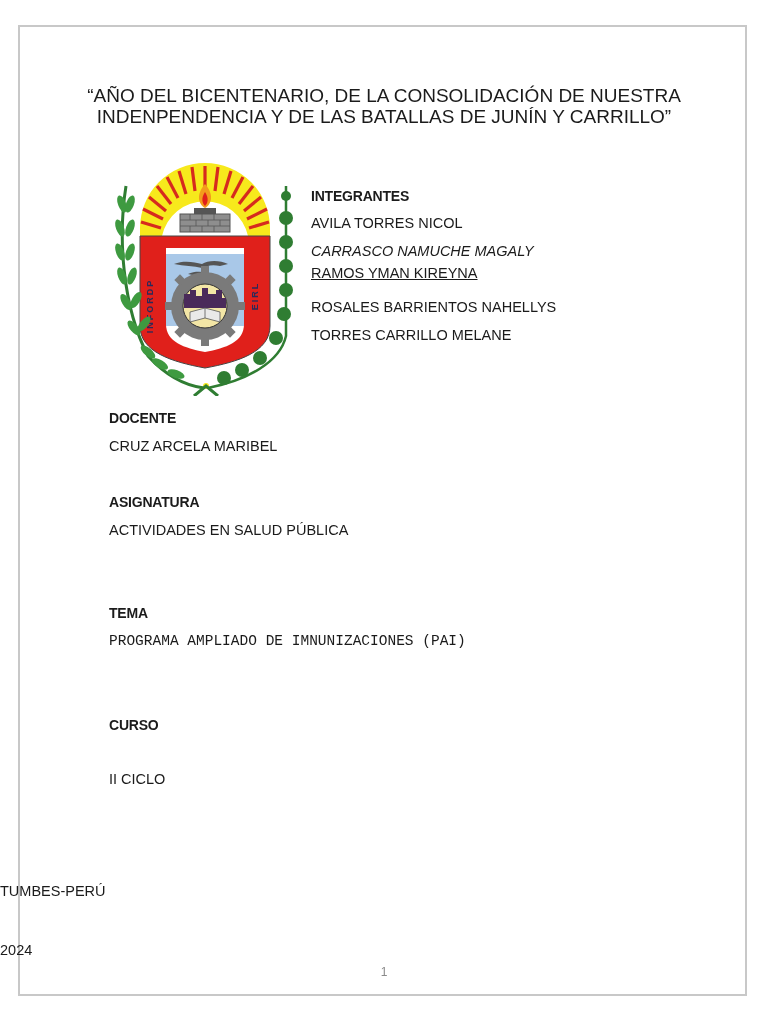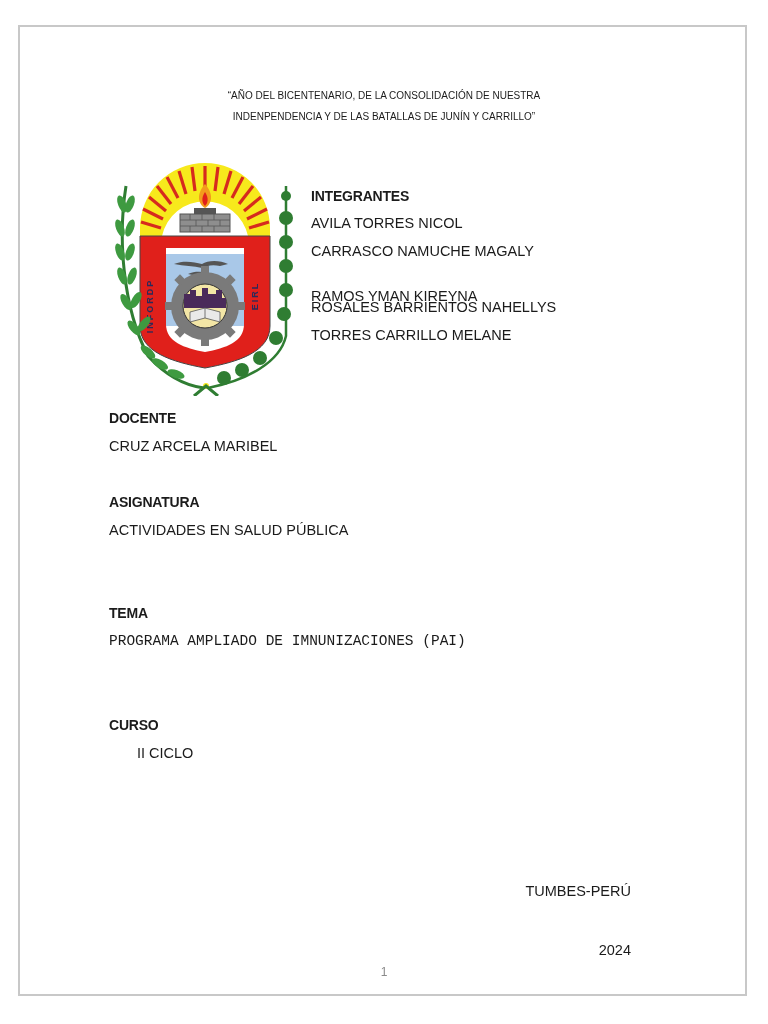--- a/index.html
+++ b/index.html
@@ -24,21 +24,21 @@
     border: 2px solid #c8c8c8;
     background: #ffffff;
     box-sizing: border-box;
   }
   .motto {
     position: absolute;
     left: 0;
     width: 768px;
     top: 85px;
     text-align: center;
-    font-size: 10px;
+    font-size: 19px;
     line-height: 21px;
   }
   .motto div { white-space: nowrap; }
   .label {
     font-weight: bold;
     font-size: 14px;
     letter-spacing: -0.2px;
   }
   .val {
     font-size: 14.5px;
@@ -46,23 +46,23 @@
   .line { position: absolute; white-space: nowrap; line-height: 18px; }
   .emblem {
     position: absolute;
     left: 108px;
     top: 156px;
     width: 192px;
     height: 240px;
   }
   .center-line {
     position: absolute;
-    left: 11px;
+    left: 0;
     width: 620px;
-    text-align: right;
+    text-align: left;
     font-size: 14.5px;
     white-space: nowrap;
   }
   .page-num {
     position: absolute;
     left: 0;
     width: 768px;
     text-align: center;
     top: 965px;
     font-size: 12px;
@@ -184,32 +184,32 @@
       <circle cx="116" cy="222" r="7"></circle>
     </g>
 
     <circle cx="98" cy="230" r="3" fill="#f7e91c"></circle>
     <path d="M86 240 L98 230 L110 240" stroke="#2f7d32" stroke-width="3" fill="none"></path>
   </svg>
 </div>
 
 <div class="line label" style="left:311px; top:187px;">INTEGRANTES</div>
 <div class="line val" style="left:311px; top:214px;">AVILA TORRES NICOL</div>
-<div class="line val" style="left:311px; top:242px;">CARRASCO NAMUCHE MAGALY</div>
-<div class="line val" style="left:311px; top:287px;">RAMOS YMAN KIREYNA</div>
+<div class="line val" style="left:311px; top:242px;font-style:italic;">CARRASCO NAMUCHE MAGALY</div>
+<div class="line val" style="left:311px; top:264px;text-decoration:underline;">RAMOS YMAN KIREYNA</div>
 <div class="line val" style="left:311px; top:298px;">ROSALES BARRIENTOS NAHELLYS</div>
 <div class="line val" style="left:311px; top:326px;">TORRES CARRILLO MELANE</div>
 
 <div class="line label" style="left:109px; top:409px;">DOCENTE</div>
 <div class="line val" style="left:109px; top:437px;">CRUZ ARCELA MARIBEL</div>
 
 <div class="line label" style="left:109px; top:493px;">ASIGNATURA</div>
 <div class="line val" style="left:109px; top:521px;">ACTIVIDADES EN SALUD PÚBLICA</div>
 
 <div class="line label" style="left:109px; top:604px;">TEMA</div>
 <div class="line val" style="left:109px; top:632px;font-family:Liberation Mono, monospace;">PROGRAMA AMPLIADO DE IMNUNIZACIONES (PAI)</div>
 
 <div class="line label" style="left:109px; top:716px;">CURSO</div>
-<div class="line val" style="left:109px; top:744px;margin-left:28px;">II CICLO</div>
+<div class="line val" style="left:109px; top:770px;">II CICLO</div>
 
 <div class="center-line" style="top:883px;">TUMBES-PERÚ</div>
 <div class="center-line" style="top:910px;margin-top:32px;">2024</div>
 <div class="page-num">1</div>
 
 </body></html>

